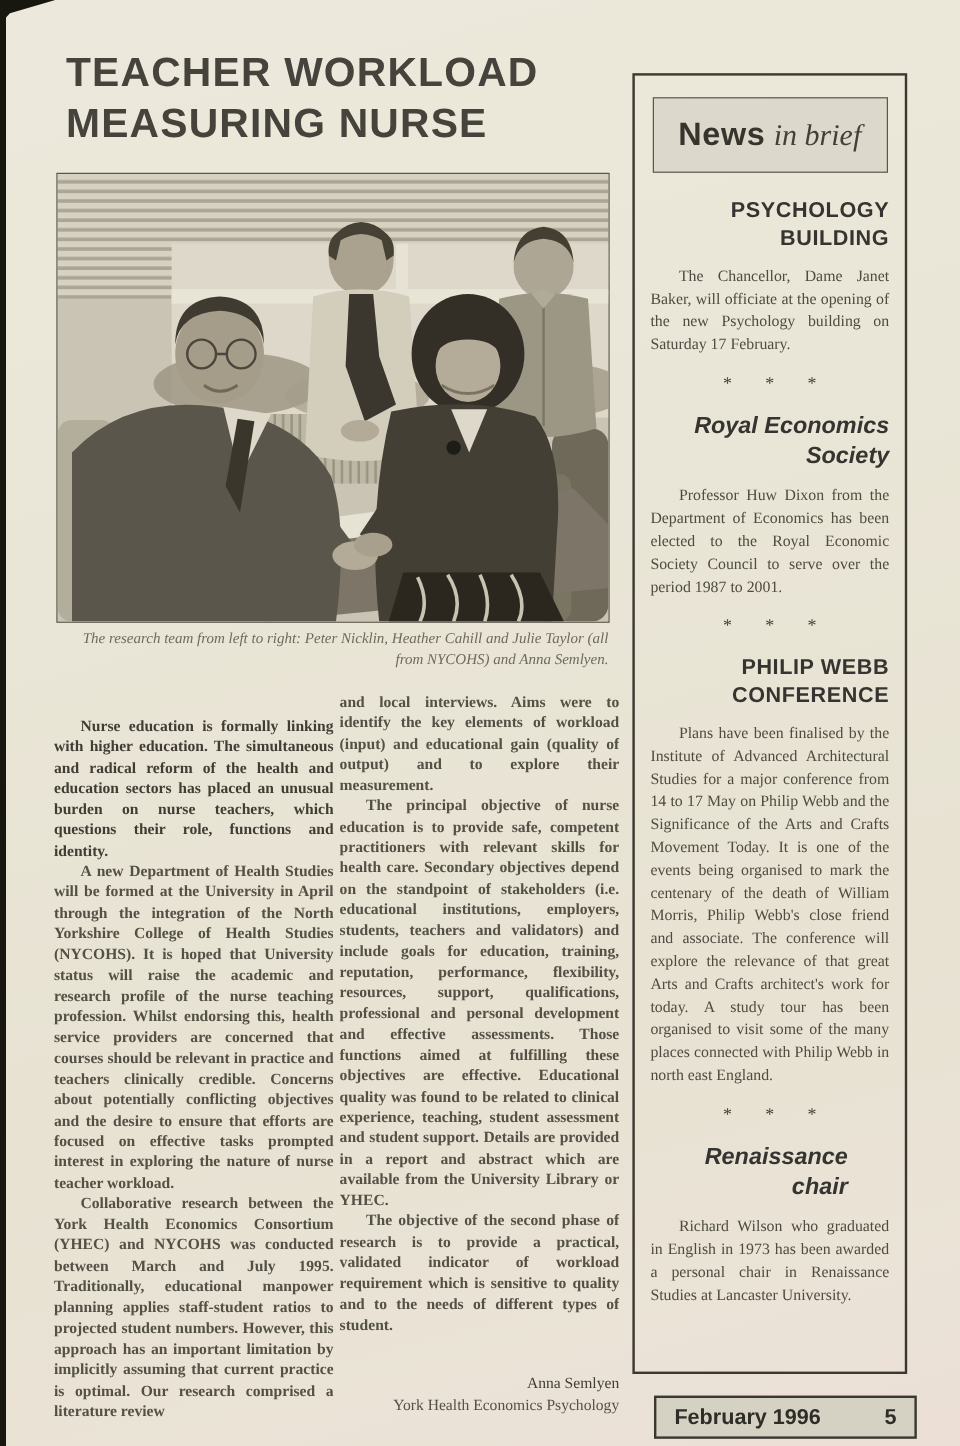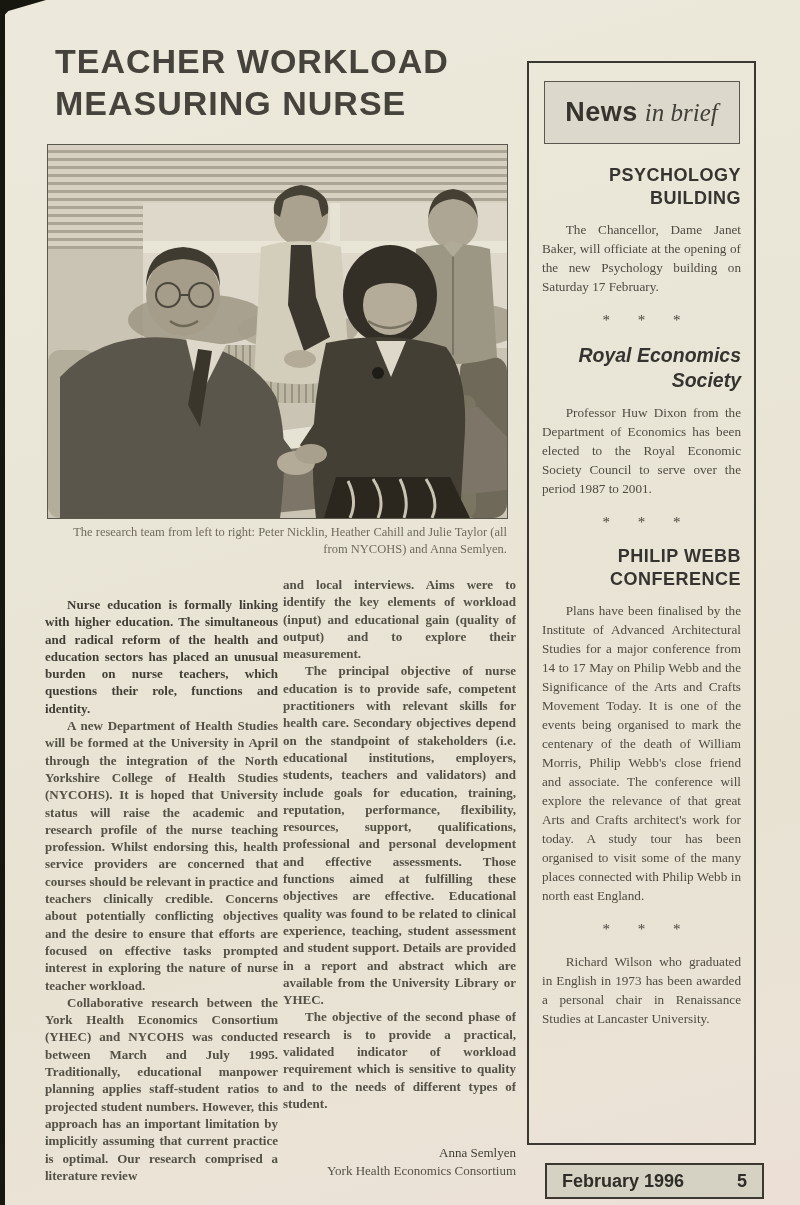--- a/index.html
+++ b/index.html
@@ -16,21 +16,21 @@
   
   .title{position:absolute;left:55px;top:40px;width:470px;
     font-family:"Liberation Sans",sans-serif;font-weight:700;font-size:34px;line-height:42px;
     letter-spacing:1px;color:#45433b;}
   
   .photo-frame{position:absolute;left:47px;top:144px;width:459px;height:373px;
     border:1px solid #5a574d;background:#cfcaba;box-sizing:content-box;}
   .photo-frame svg{display:block;}
   
   .caption{position:absolute;left:47px;top:524px;width:460px;
-    font-size:12.5px;line-height:17px;color:#6e6a5d;text-align:right;}
+    font-style:italic;font-size:12.5px;line-height:17px;color:#6e6a5d;text-align:right;}
   
   .col{position:absolute;top:576px;width:233px;height:612px;overflow:hidden;
     font-size:13px;line-height:17.3px;text-align:justify;color:#535045;}
   .col-left{left:45px;}
   .col-mid{left:283px;}
   .col p{margin:0;text-indent:1.7em;font-weight:bold;}
   .col p.no-indent{text-indent:0;}
   .col p.intro{font-weight:700;color:#403d34;margin-top:20px;}
   .byline{margin-top:16px;text-align:right;}
   .byline .name{font-weight:400;color:#403d34;margin-top:32px;}
@@ -150,41 +150,42 @@
     <p>A new Department of Health Studies will be formed at the University in April through the integration of the North Yorkshire College of Health Studies (NYCOHS). It is hoped that University status will raise the academic and research profile of the nurse teaching profession. Whilst endorsing this, health service providers are concerned that courses should be relevant in practice and teachers clinically credible. Concerns about potentially conflicting objectives and the desire to ensure that efforts are focused on effective tasks prompted interest in exploring the nature of nurse teacher workload.</p>
     <p>Collaborative research between the York Health Economics Consortium (YHEC) and NYCOHS was conducted between March and July 1995. Traditionally, educational manpower planning applies staff-student ratios to projected student numbers. However, this approach has an important limitation by implicitly assuming that current practice is optimal. Our research comprised a literature review</p>
   </div>
 
   <div class="col col-mid">
     <p class="no-indent">and local interviews. Aims were to identify the key elements of workload (input) and educational gain (quality of output) and to explore their measurement.</p>
     <p>The principal objective of nurse education is to provide safe, competent practitioners with relevant skills for health care. Secondary objectives depend on the standpoint of stakeholders (i.e. educational institutions, employers, students, teachers and validators) and include goals for education, training, reputation, performance, flexibility, resources, support, qualifications, professional and personal development and effective assessments. Those functions aimed at fulfilling these objectives are effective. Educational quality was found to be related to clinical experience, teaching, student assessment and student support. Details are provided in a report and abstract which are available from the University Library or YHEC.</p>
     <p>The objective of the second phase of research is to provide a practical, validated indicator of workload requirement which is sensitive to quality and to the needs of different types of student.</p>
     <div class="byline">
       <div class="name">Anna Semlyen</div>
-      <div class="org">York Health Economics Consortium</div>
+      <div class="org">York Health Economics Psychology</div>
     </div>
   </div>
 
   <div class="sidebar">
     <div class="news-box">
       <span class="news-bold">News</span><span class="news-italic">in brief</span>
     </div>
 
     <div class="sb-heading caps">PSYCHOLOGY BUILDING</div>
     <p class="sb-body">The Chancellor, Dame Janet Baker, will officiate at the opening of the new Psychology building on Saturday 17 February.</p>
     <div class="sb-sep">* * *</div>
 
     <div class="sb-heading ital">Royal Economics Society</div>
     <p class="sb-body">Professor Huw Dixon from the Department of Economics has been elected to the Royal Economic Society Council to serve over the period 1987 to 2001.</p>
     <div class="sb-sep">* * *</div>
 
     <div class="sb-heading caps">PHILIP WEBB CONFERENCE</div>
     <p class="sb-body">Plans have been finalised by the Institute of Advanced Architectural Studies for a major conference from 14 to 17 May on Philip Webb and the Significance of the Arts and Crafts Movement Today. It is one of the events being organised to mark the centenary of the death of William Morris, Philip Webb's close friend and associate. The conference will explore the relevance of that great Arts and Crafts architect's work for today. A study tour has been organised to visit some of the many places connected with Philip Webb in north east England.</p>
     <div class="sb-sep">* * *</div>
 
+    <div class="sb-heading ital narrow">Renaissance chair</div>
     <p class="sb-body">Richard Wilson who graduated in English in 1973 has been awarded a personal chair in Renaissance Studies at Lancaster University.</p>
   </div>
 
   <div class="footer">
     <span>February 1996</span>
     <span>5</span>
   </div>
 
 </div>
 

